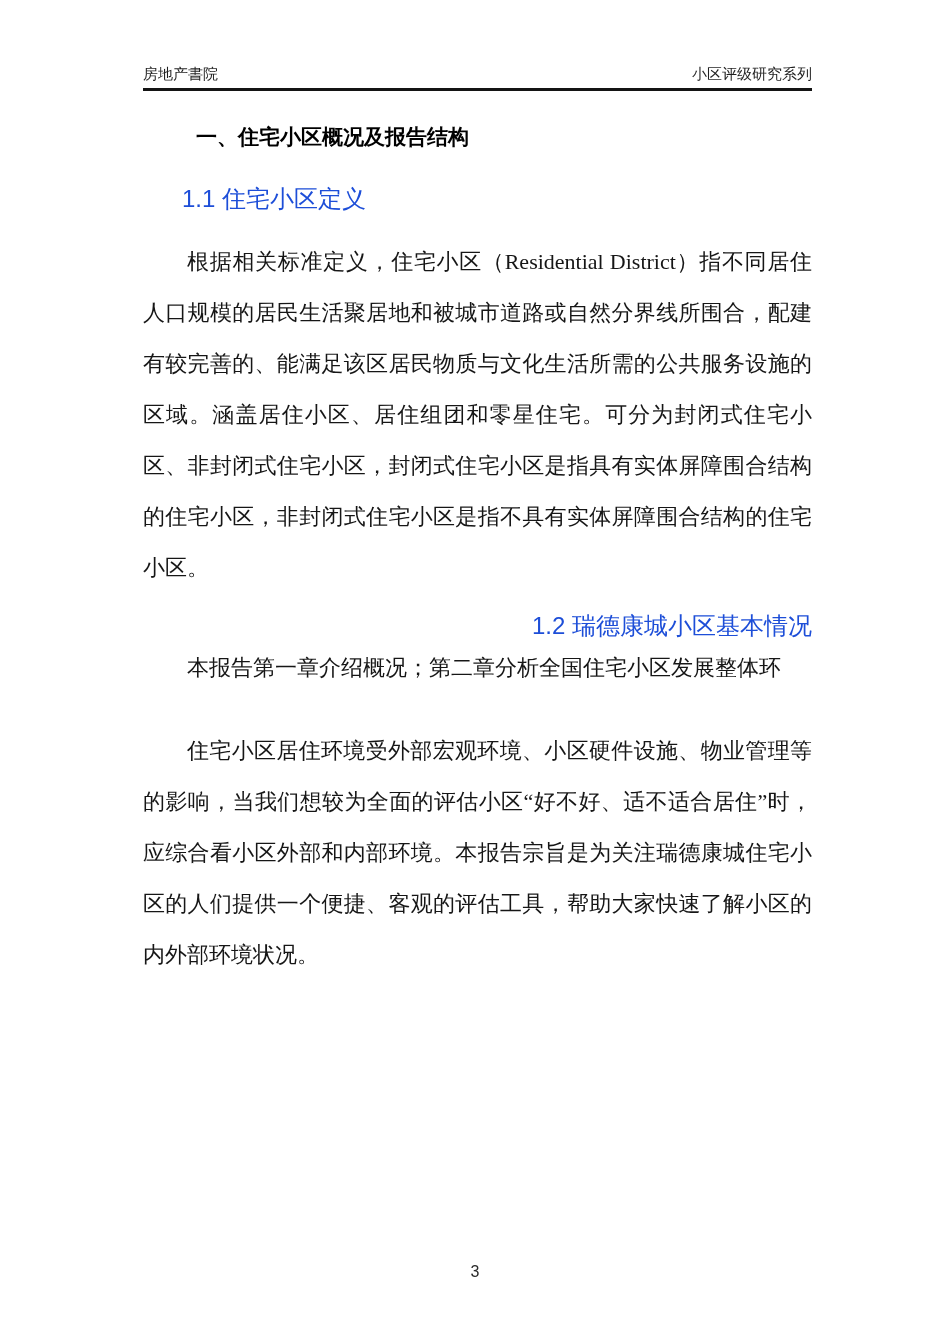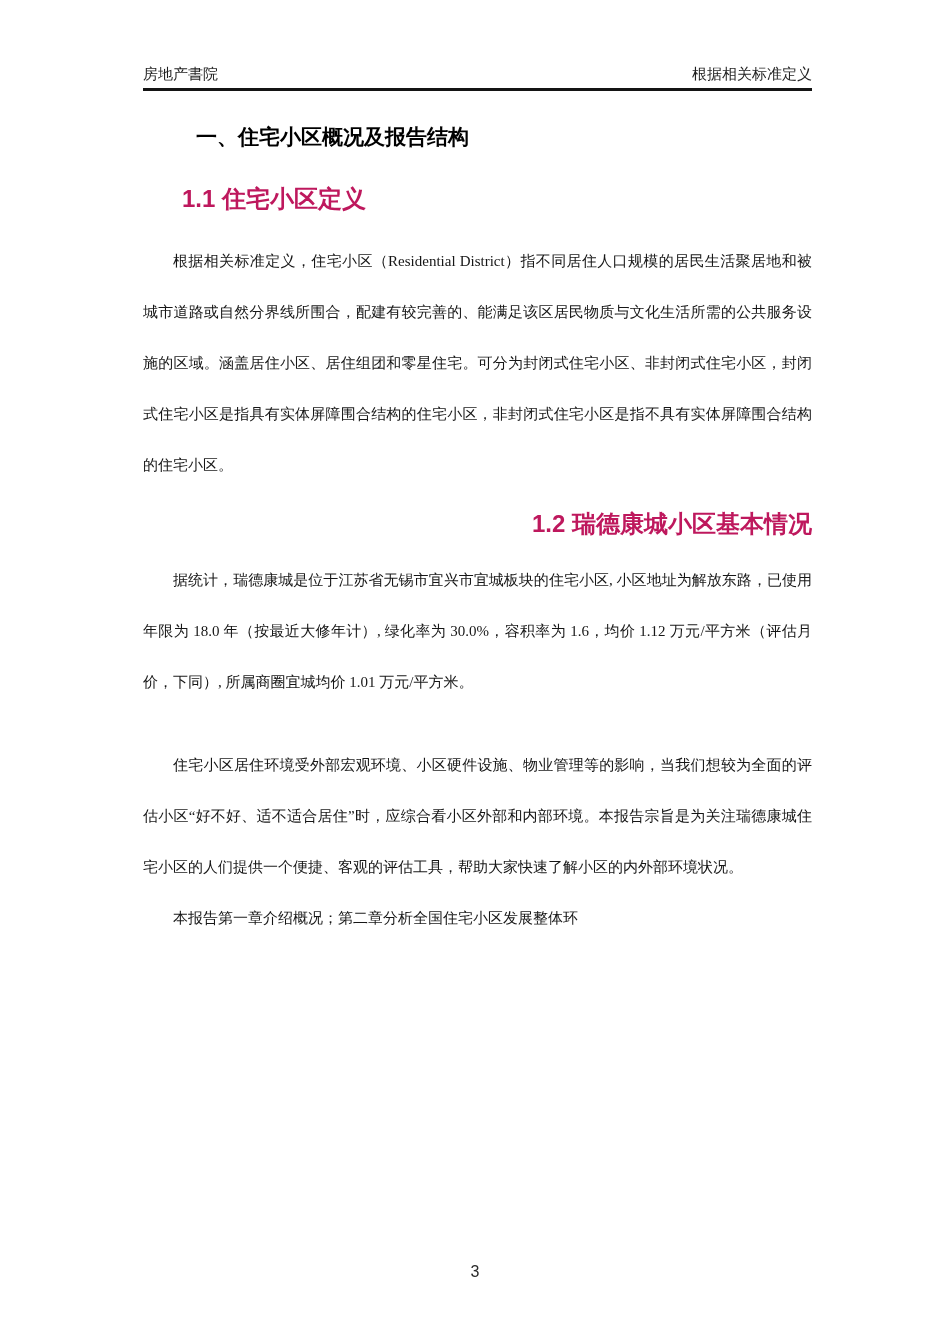--- a/index.html
+++ b/index.html
@@ -29,32 +29,32 @@
     font-family:"Liberation Sans","DejaVu Sans",sans-serif;
     font-weight:700;
     font-size:21px;
     line-height:36px;
     color:#000000;
   }
   .section-heading{
     margin:0;
     padding-left:39px;
     font-family:"Liberation Sans","DejaVu Sans",sans-serif;
-    font-weight:700;
+    font-weight:400;
     font-size:24px;
     line-height:32px;
-    color:#be185d;
+    color:#1d4ed8;
   }
   #heading-1-1{margin-top:28px;}
   #heading-1-2{margin-top:17px;text-align:right;}
   #heading-1-3{margin-top:12px;}
   .para{
     margin:0;
     font-family:"Liberation Serif","DejaVu Serif",serif;
-    font-size:15px;
+    font-size:22px;
     line-height:51px;
     text-align:justify;
     text-justify:inter-ideograph;
     text-indent:2em;
     color:#161616;
   }
   #para-1{margin-top:21px;}
   #para-2{margin-top:15px;}
   #para-3{margin-top:32px;}
   #para-4{margin-top:0;}
@@ -69,35 +69,34 @@
     color:#2a2a2a;
   }
 </style>
 </head>
 <body>
 
 <div class="page">
 
   <div class="header">
     <span>房地产書院</span>
-    <span>根据相关标准定义</span>
+    <span>小区评级研究系列</span>
   </div>
 
   <h1 class="doc-title">一、住宅小区概况及报告结构</h1>
 
   <h2 class="section-heading" id="heading-1-1">1.1 住宅小区定义</h2>
 
   <p class="para" id="para-1">根据相关标准定义，住宅小区（Residential District）指不同居住人口规模的居民生活聚居地和被城市道路或自然分界线所围合，配建有较完善的、能满足该区居民物质与文化生活所需的公共服务设施的区域。涵盖居住小区、居住组团和零星住宅。可分为封闭式住宅小区、非封闭式住宅小区，封闭式住宅小区是指具有实体屏障围合结构的住宅小区，非封闭式住宅小区是指不具有实体屏障围合结构的住宅小区。</p>
 
   <h2 class="section-heading" id="heading-1-2">1.2 瑞德康城小区基本情况</h2>
 
-  <p class="para" id="para-2">据统计，瑞德康城是位于江苏省无锡市宜兴市宜城板块的住宅小区, 小区地址为解放东路，已使用年限为 18.0 年（按最近大修年计）, 绿化率为 30.0%，容积率为 1.6，均价 1.12 万元/平方米（评估月价，下同）, 所属商圈宜城均价 1.01 万元/平方米。</p>
 
 
+  <p class="para" id="para-4">本报告第一章介绍概况；第二章分析全国住宅小区发展整体环</p>
+
   <p class="para" id="para-3">住宅小区居住环境受外部宏观环境、小区硬件设施、物业管理等的影响，当我们想较为全面的评估小区“好不好、适不适合居住”时，应综合看小区外部和内部环境。本报告宗旨是为关注瑞德康城住宅小区的人们提供一个便捷、客观的评估工具，帮助大家快速了解小区的内外部环境状况。</p>
-
-  <p class="para" id="para-4">本报告第一章介绍概况；第二章分析全国住宅小区发展整体环</p>
 
   <div class="footer">
     <span>3</span>
   </div>
 
 </div>
 
 </body></html>

